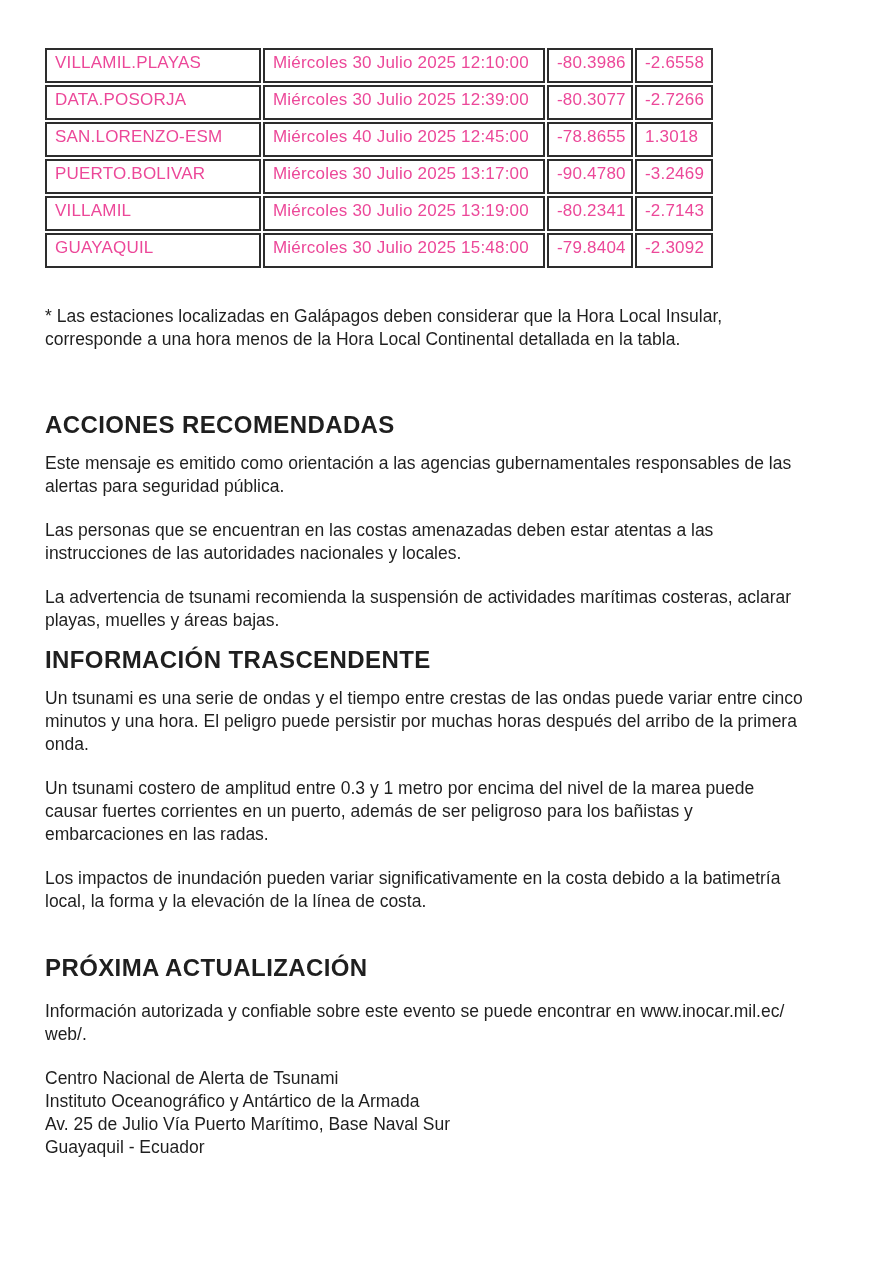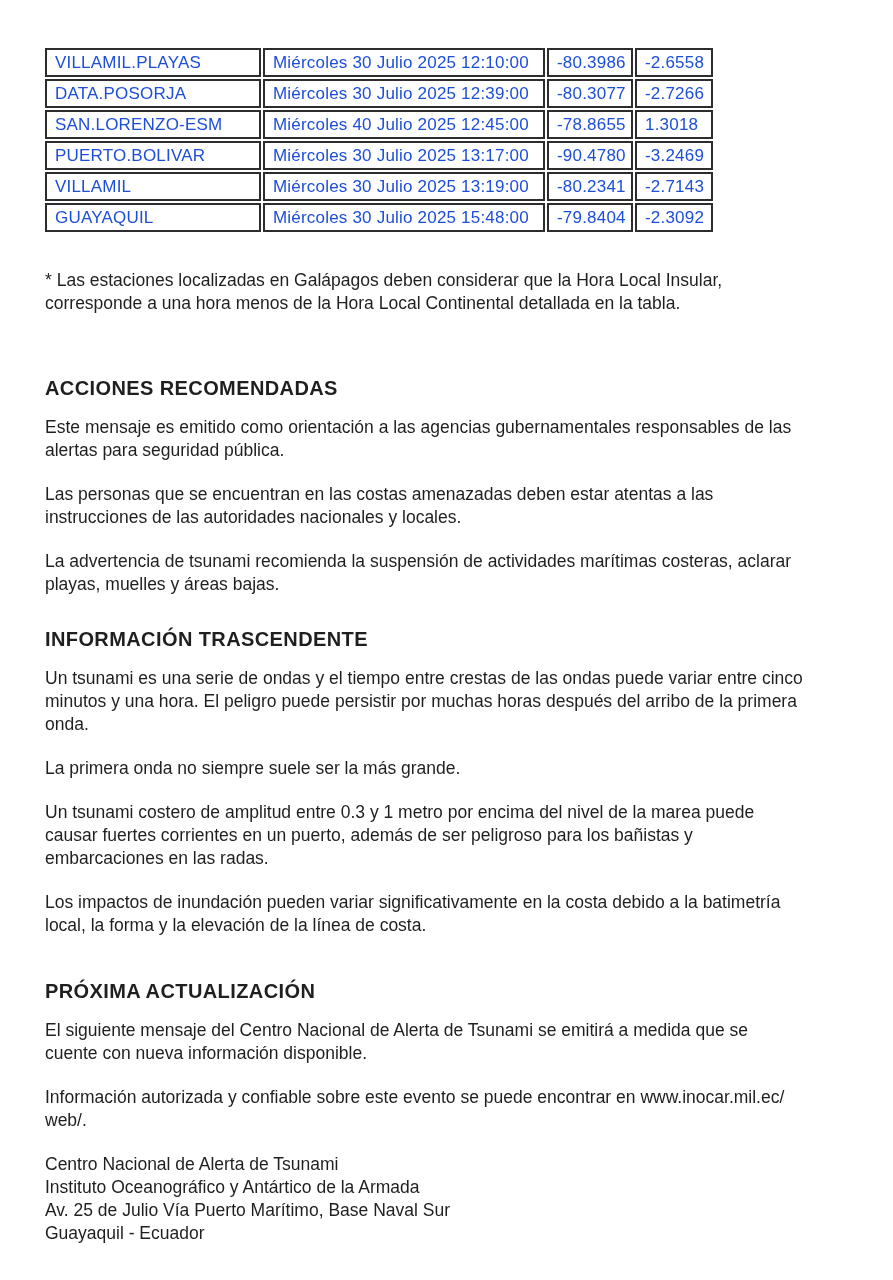--- a/index.html
+++ b/index.html
@@ -23,51 +23,51 @@
   
   table.station-table {
     border-collapse: separate;
     border-spacing: 2px;
     margin-left: -2px;
   }
   table.station-table td {
     border: 2px solid #2d2d2d;
     height: 23px;
     font-size: 17px;
-    color: #1d4ed8;
+    color: #ec4899;
     vertical-align: middle;
-    padding: 1px 4px 1px 8px;
+    padding: 1px 4px 7px 8px;
     white-space: nowrap;
     letter-spacing: 0.2px;
   }
   td.col-station  { width: 200px; }
   td.col-datetime { width: 266px; }
   td.col-lon      { width: 70px; padding-left: 6px; }
   td.col-lat      { width: 62px; padding-left: 6px; }
 
   
   .para {
     font-size: 17.5px;
     line-height: 23px;
     white-space: pre;
     margin: 0;
   }
   .note        { margin-top: 35px; }
   .heading {
-    font-size: 20px;
+    font-size: 24px;
     font-weight: 600;
     letter-spacing: 0.4px;
     line-height: 23px;
     white-space: pre;
     margin: 0;
   }
   .h-acciones  { margin-top: 62px; }
   .p-std       { margin-top: 21px; }
   .p-first     { margin-top: 16px; }
-  .h-info      { margin-top: 32px; }
+  .h-info      { margin-top: 16px; }
   .h-proxima   { margin-top: 43px; }
   .footer      { margin-top: 21px; }
 </style>
 </head>
 <body>
 
 <div class="page">
 
   <table class="station-table">
     <tbody>
@@ -118,30 +118,27 @@
 alertas para seguridad pública.</p>
   <p class="para p-std">Las personas que se encuentran en las costas amenazadas deben estar atentas a las
 instrucciones de las autoridades nacionales y locales.</p>
   <p class="para p-std">La advertencia de tsunami recomienda la suspensión de actividades marítimas costeras, aclarar
 playas, muelles y áreas bajas.</p>
 
   <p class="heading h-info">INFORMACIÓN TRASCENDENTE</p>
   <p class="para p-first">Un tsunami es una serie de ondas y el tiempo entre crestas de las ondas puede variar entre cinco
 minutos y una hora. El peligro puede persistir por muchas horas después del arribo de la primera
 onda.</p>
-  <p class="para p-std">La primera onda no siempre suele ser la más grande.</p>
   <p class="para p-std">Un tsunami costero de amplitud entre 0.3 y 1 metro por encima del nivel de la marea puede
 causar fuertes corrientes en un puerto, además de ser peligroso para los bañistas y
 embarcaciones en las radas.</p>
   <p class="para p-std">Los impactos de inundación pueden variar significativamente en la costa debido a la batimetría
 local, la forma y la elevación de la línea de costa.</p>
 
   <p class="heading h-proxima">PRÓXIMA ACTUALIZACIÓN</p>
-  <p class="para p-first">El siguiente mensaje del Centro Nacional de Alerta de Tsunami se emitirá a medida que se
-cuente con nueva información disponible.</p>
   <p class="para p-std">Información autorizada y confiable sobre este evento se puede encontrar en www.inocar.mil.ec/
 web/.</p>
 
   <p class="para footer">Centro Nacional de Alerta de Tsunami
 Instituto Oceanográfico y Antártico de la Armada
 Av. 25 de Julio Vía Puerto Marítimo, Base Naval Sur
 Guayaquil - Ecuador</p>
 
 </div>
 

